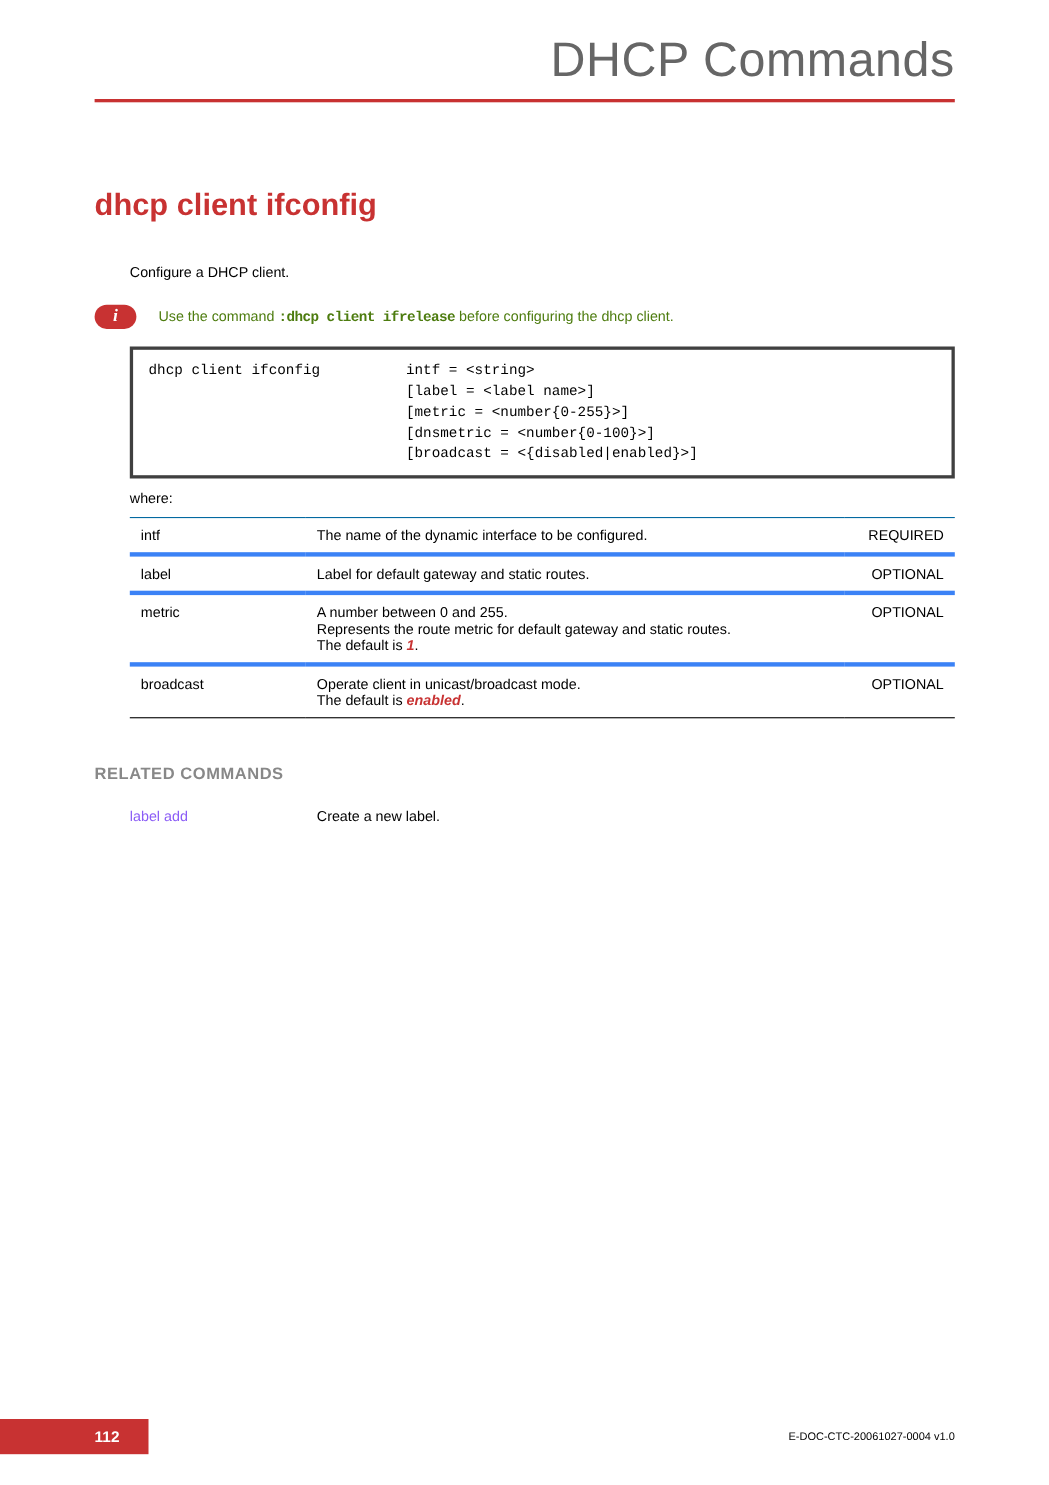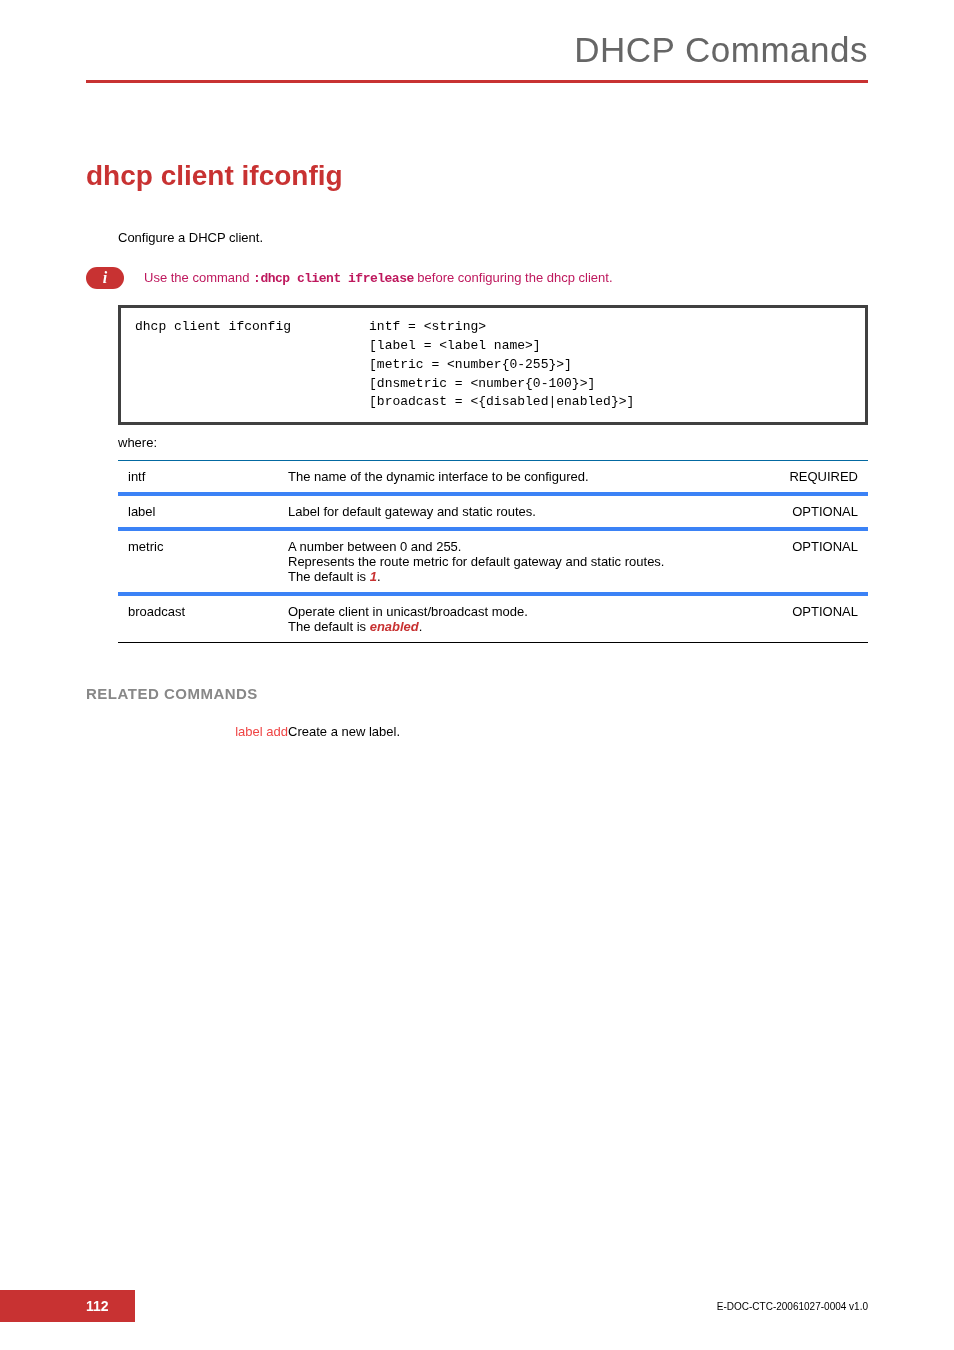--- a/index.html
+++ b/index.html
@@ -12,21 +12,21 @@
       height: 1350px;
       font-family: Arial, Helvetica, sans-serif;
       background: #fff;
       position: relative;
     }
     .header {
       padding: 30px 86px 0 86px;
     }
     .header-title {
       text-align: right;
-      font-size: 35px;
+      font-size: 44px;
       font-weight: 300;
       color: #666;
       letter-spacing: 0.5px;
     }
     .header-rule {
       height: 3px;
       background: #c83232;
       margin-top: 10px;
     }
     .content {
@@ -63,21 +63,21 @@
     .info-icon-text {
       color: #fff;
       font-style: italic;
       font-family: Georgia, serif;
       font-size: 16px;
       font-weight: bold;
     }
     .info-text {
       margin-left: 20px;
       font-size: 13px;
-      color: #be185d;
+      color: #4d7c0f;
     }
     .info-text .mono {
       font-family: "Courier New", monospace;
       font-weight: bold;
       letter-spacing: -0.5px;
     }
     .section-heading {
       font-size: 15px;
       font-weight: bold;
       color: #888;
@@ -140,22 +140,21 @@
       letter-spacing: 0.5px;
     }
     .related-row {
       display: flex;
       margin-top: 22px;
       margin-left: 32px;
     }
     .related-cmd {
       width: 170px;
       font-size: 13px;
-      color: #ef4444;
-      text-align: right;
+      color: #8b5cf6;
     }
     .related-desc {
       font-size: 13px;
       color: #000;
     }
     .footer {
       position: absolute;
       bottom: 28px;
       left: 0;
       right: 0;

